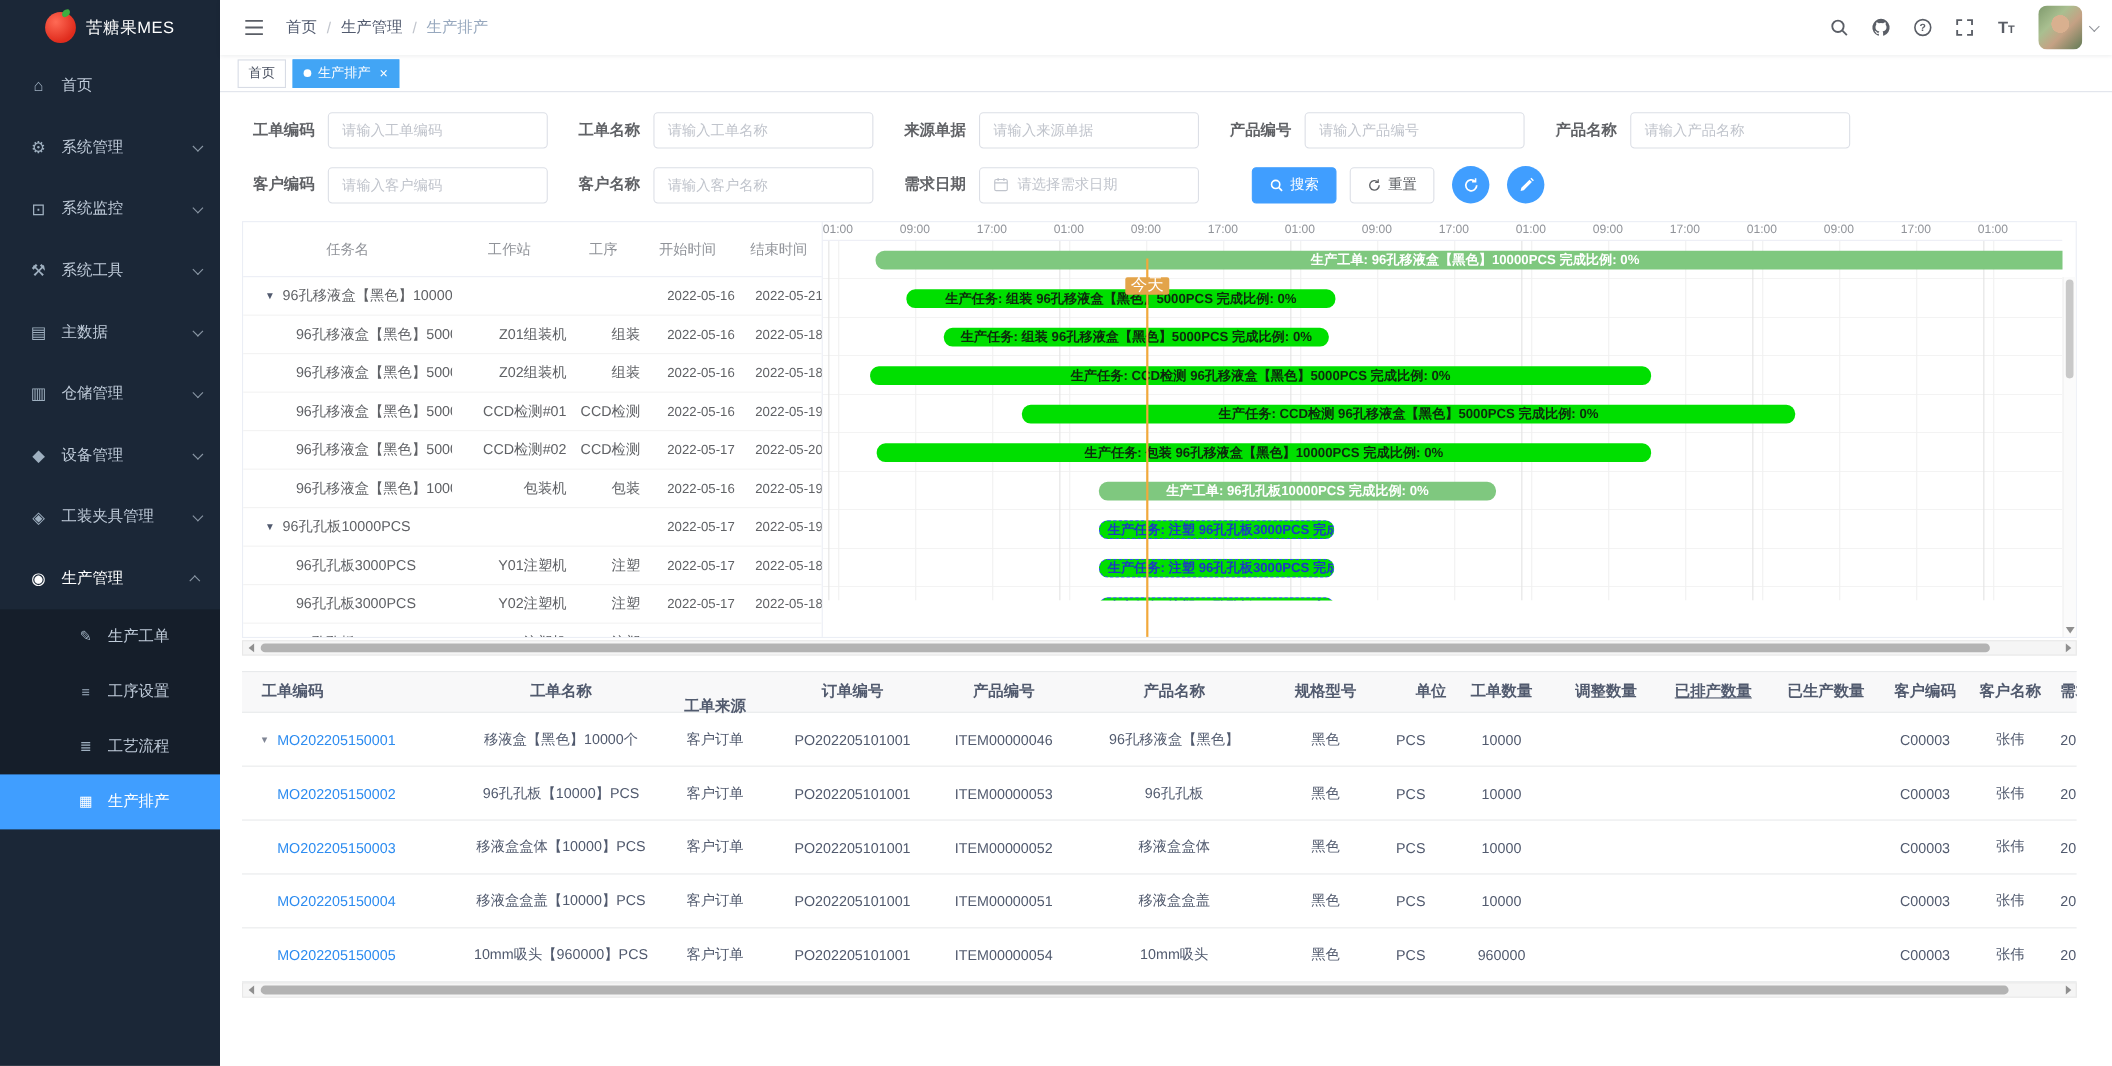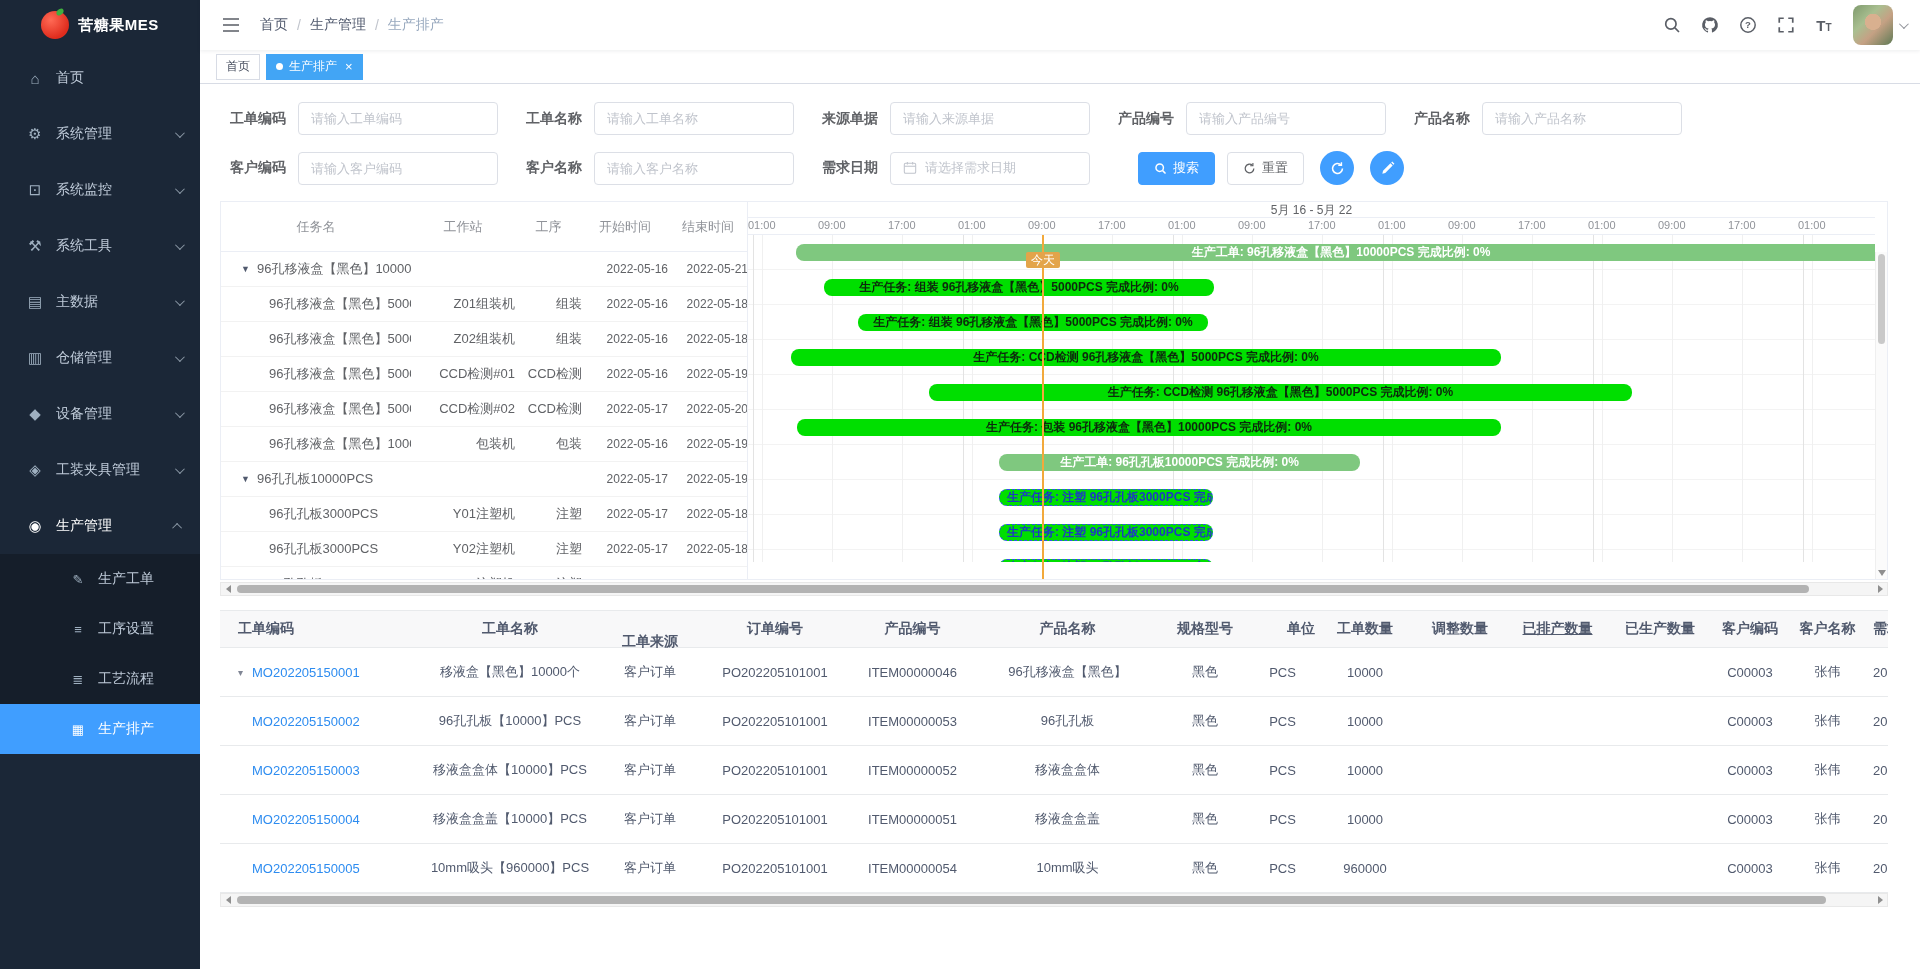--- a/index.html
+++ b/index.html
@@ -5,21 +5,21 @@
   * { margin:0; padding:0; box-sizing:border-box; }
   html,body { width:1920px; height:969px; overflow:hidden; }
   body { font-family:"Liberation Sans","DejaVu Sans",sans-serif; background:#fff; color:#333; }
   .app { display:flex; width:1920px; height:969px; }
 
   
   .sidebar { width:200px; flex-shrink:0; background:#1b2737; color:#bfcbd9; overflow:hidden; }
   .logo { height:50px; display:flex; align-items:center; justify-content:center; gap:9px; background:#1b2737; }
   .logo-badge { width:28px; height:28px; border-radius:50%; background:radial-gradient(circle at 35% 32%, #ff6a55, #e02c1d 70%); position:relative; flex-shrink:0; }
   .logo-badge::after { content:""; position:absolute; top:-2px; left:15px; width:8px; height:6px; background:#3fae3f; border-radius:60% 40% 60% 40%; transform:rotate(-25deg); }
-  .logo-title { color:#fff; font-size:15px; font-weight:700; letter-spacing:.5px; }
+  .logo-title { color:#fff; font-size:15px; font-weight:400; letter-spacing:.5px; }
   .menu-item { height:56px; display:flex; align-items:center; padding:0 18px 0 26px; font-size:14px; color:#bfcbd9; cursor:pointer; }
   .menu-item.open { color:#fff; }
   .mi-icon { width:18px; margin-right:12px; font-size:15px; text-align:center; color:#9fb0c0; flex-shrink:0; }
   .menu-item.open .mi-icon { color:#fff; }
   .mi-label { white-space:nowrap; }
   .mi-arrow { width:7px; height:7px; border-right:1.5px solid #8a97a5; border-bottom:1.5px solid #8a97a5; transform:rotate(45deg) translateY(-2px); margin-left:auto; }
   .mi-arrow.up { transform:rotate(225deg) translateY(-2px); }
   .submenu { background:#151e2a; }
   .submenu-item { height:50px; display:flex; align-items:center; padding-left:70px; font-size:14px; color:#bfcbd9; cursor:pointer; }
   .submenu-item .mi-icon { width:16px; font-size:13px; margin-right:12px; }
@@ -89,21 +89,21 @@
   .g-day { font-size:12px; color:#606266; text-align:center; line-height:16px; border-right:1px solid #ededed; flex-shrink:0; }
   .g-day.lead { border-right:none; }
   .g-day.weekend { flex:1; background:#d6d6d6; border-right:none; }
   .g-hours { height:17px; position:relative; border-bottom:1px solid #ebeef5; }
   .g-hour { position:absolute; top:1px; transform:translateX(-50%); font-size:11px; color:#909399; white-space:nowrap; }
   .g-chart { height:327px; position:relative; overflow:hidden;
       background-image:repeating-linear-gradient(180deg, transparent 0 34px, #f3f3f3 34px 35px); }
   .g-dayline { position:absolute; top:0; bottom:0; width:1px; background:#e3e3e3; }
   .g-hourline { position:absolute; top:0; bottom:0; width:1px; background:#f0f0f0; }
   .g-today-line { position:absolute; top:33px; height:344px; width:2px; background:#f2a93b; z-index:5; }
-  .g-today-tag { position:absolute; top:50px; transform:translateX(-50%); background:#e3a44a; color:#fff; font-size:12px; line-height:16px; padding:0 5px; border-radius:2px; z-index:6; }
+  .g-today-tag { position:absolute; top:50px; transform:translateX(-50%); background:#e3a44a; color:#fff; font-size:15px; line-height:16px; padding:0 5px; border-radius:2px; z-index:6; }
   .bar { position:absolute; height:17px; border-radius:8px; display:flex; align-items:center; justify-content:center; overflow:hidden; white-space:nowrap; font-size:12px; font-weight:700; z-index:3; cursor:pointer; }
   .bar.order { background:#7fc87f; color:#fff; }
   .bar.task { background:#00df00; color:#0c2a0c; }
   .bar.task-selected { background:#00df00; color:#1d39c4; border:1px dashed #2f54eb; justify-content:flex-start; padding-left:3px; }
   .bar-text { padding:0 4px; }
 
   .g-vscroll { width:12px; flex:1; position:relative; background:#fbfbfb; border-left:1px solid #efefef; margin-top:50px; height:327px; }
   .g-vthumb { position:absolute; top:2px; left:2px; width:7px; height:90px; border-radius:4px; background:#c9c9c9; }
   .g-varrow { position:absolute; bottom:3px; left:2px; width:0; height:0; border-left:4px solid transparent; border-right:4px solid transparent; border-top:6px solid #8f8f8f; }
 
@@ -436,21 +436,20 @@
                   <span>96孔孔板3000PCS</span>
                 </div>
                 <div class="g-cell" style="width: 104px;">Y03注塑机</div>
                 <div class="g-cell" style="width: 67px;">注塑</div>
                 <div class="g-cell time" style="width: 86px;">2022-05-17</div>
                 <div class="g-cell time" style="width: 80px;">2022-05-18</div>
               </div>
             </div>
         </div>
         <div class="g-right">
-          <div class="g-range">5月 16 - 5月 22</div>
           <div class="g-hours">
               <span class="g-hour" style="left: 13.75px;">01:00</span>
               <span class="g-hour" style="left: 83.75px;">09:00</span>
               <span class="g-hour" style="left: 153.75px;">17:00</span>
               <span class="g-hour" style="left: 223.75px;">01:00</span>
               <span class="g-hour" style="left: 293.75px;">09:00</span>
               <span class="g-hour" style="left: 363.75px;">17:00</span>
               <span class="g-hour" style="left: 433.75px;">01:00</span>
               <span class="g-hour" style="left: 503.75px;">09:00</span>
               <span class="g-hour" style="left: 573.75px;">17:00</span>

